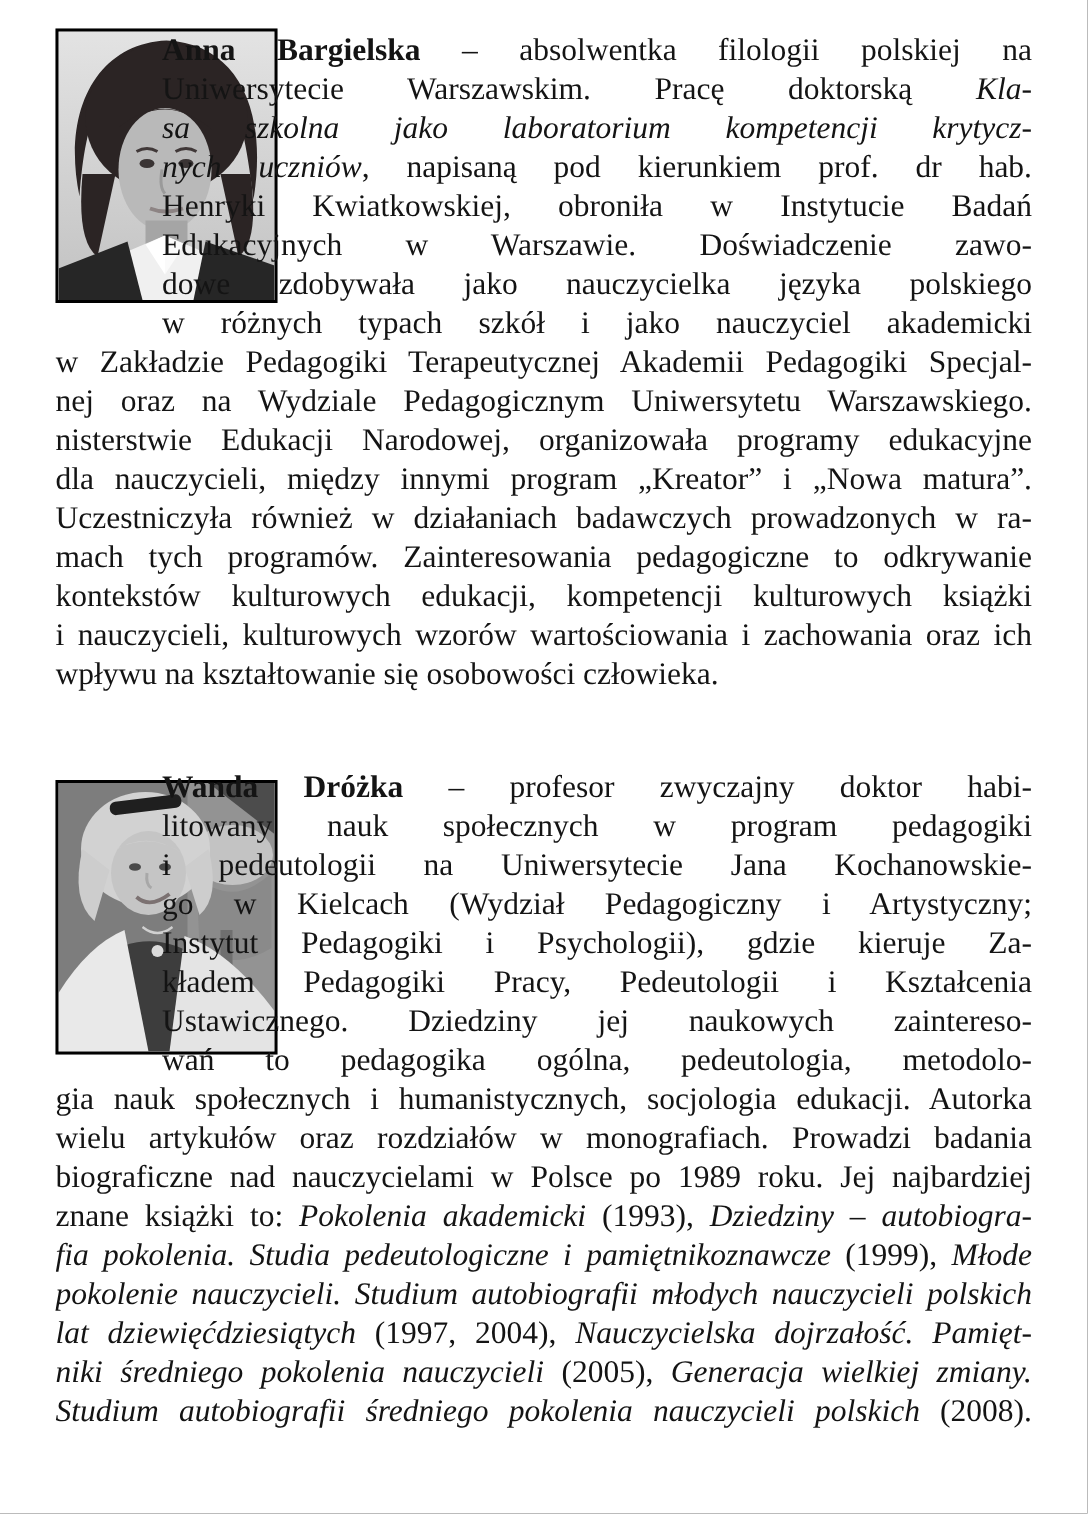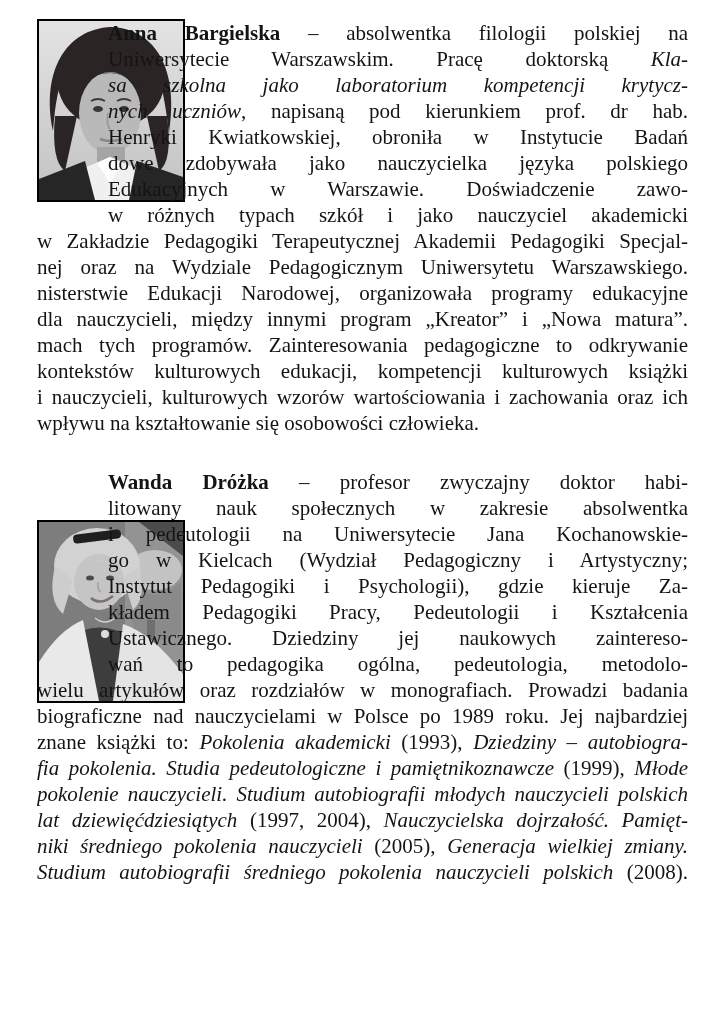--- a/index.html
+++ b/index.html
@@ -18,21 +18,21 @@
     border:2px solid #000;box-sizing:border-box;
     background:#cfcfcf;overflow:hidden;
   }
   .photo svg{display:block;width:100%;height:100%;}
   .photo-1{top:19px;}
   .photo-2{top:520px;}
   .text-block{
     position:absolute;left:37px;top:20px;width:651px;
   }
   .para{margin:0;}
-  .para + .para{margin-top:33px;}
+  .para + .para{margin-top:49px;}
   .line{
     height:26px;line-height:26px;font-size:21px;
     text-align:justify;text-align-last:justify;
     overflow:hidden;white-space:normal;
   }
   .line.ind{padding-left:71px;}
   .line.end{text-align-last:left;}
   .bold{font-weight:bold;}
   .it{font-style:italic;}
 </style>
@@ -115,41 +115,43 @@
     </svg>
   </figure>
 
   <div class="text-block">
     <div class="para" id="para-0">
         <div class="line ind"><span class="bold">Anna Bargielska</span><span> – absolwentka filologii polskiej na</span></div>
         <div class="line ind"><span>Uniwersytecie Warszawskim. Pracę doktorską </span><span class="it">Kla-</span></div>
         <div class="line ind"><span class="it">sa szkolna jako laboratorium kompetencji krytycz-</span></div>
         <div class="line ind"><span class="it">nych uczniów</span><span>, napisaną pod kierunkiem prof. dr hab.</span></div>
         <div class="line ind"><span>Henryki Kwiatkowskiej, obroniła w Instytucie Badań</span></div>
+        <div class="line ind"><span>Edukacyjnych w Warszawie. Doświadczenie zawo-</span></div>
         <div class="line ind"><span>dowe zdobywała jako nauczycielka języka polskiego</span></div>
-        <div class="line ind"><span>Edukacyjnych w Warszawie. Doświadczenie zawo-</span></div>
         <div class="line ind"><span>w różnych typach szkół i jako nauczyciel akademicki</span></div>
         <div class="line"><span>w Zakładzie Pedagogiki Terapeutycznej Akademii Pedagogiki Specjal-</span></div>
         <div class="line"><span>nej oraz na Wydziale Pedagogicznym Uniwersytetu Warszawskiego.</span></div>
         <div class="line"><span>nisterstwie Edukacji Narodowej, organizowała programy edukacyjne</span></div>
         <div class="line"><span>dla nauczycieli, między innymi program „Kreator” i „Nowa matura”.</span></div>
+        <div class="line"><span>Uczestniczyła również w działaniach badawczych prowadzonych w ra-</span></div>
         <div class="line"><span>mach tych programów. Zainteresowania pedagogiczne to odkrywanie</span></div>
         <div class="line"><span>kontekstów kulturowych edukacji, kompetencji kulturowych książki</span></div>
         <div class="line"><span>i nauczycieli, kulturowych wzorów wartościowania i zachowania oraz ich</span></div>
         <div class="line end"><span>wpływu na kształtowanie się osobowości człowieka.</span></div>
       </div>
     <div class="para" id="para-1">
         <div class="line ind"><span class="bold">Wanda Dróżka</span><span> – profesor zwyczajny doktor habi-</span></div>
-        <div class="line ind"><span>litowany nauk społecznych w zakresie absolwentka</span></div>
+        <div class="line ind"><span>litowany nauk społecznych w program pedagogiki</span></div>
         <div class="line ind"><span>i pedeutologii na Uniwersytecie Jana Kochanowskie-</span></div>
         <div class="line ind"><span>go w Kielcach (Wydział Pedagogiczny i Artystyczny;</span></div>
         <div class="line ind"><span>Instytut Pedagogiki i Psychologii), gdzie kieruje Za-</span></div>
         <div class="line ind"><span>kładem Pedagogiki Pracy, Pedeutologii i Kształcenia</span></div>
         <div class="line ind"><span>Ustawicznego. Dziedziny jej naukowych zaintereso-</span></div>
         <div class="line ind"><span>wań to pedagogika ogólna, pedeutologia, metodolo-</span></div>
+        <div class="line"><span>gia nauk społecznych i humanistycznych, socjologia edukacji. Autorka</span></div>
         <div class="line"><span>wielu artykułów oraz rozdziałów w monografiach. Prowadzi badania</span></div>
         <div class="line"><span>biograficzne nad nauczycielami w Polsce po 1989 roku. Jej najbardziej</span></div>
         <div class="line"><span>znane książki to: </span><span class="it">Pokolenia akademicki</span><span> (1993), </span><span class="it">Dziedziny – autobiogra-</span></div>
         <div class="line"><span class="it">fia pokolenia. Studia pedeutologiczne i pamiętnikoznawcze</span><span> (1999), </span><span class="it">Młode</span></div>
         <div class="line"><span class="it">pokolenie nauczycieli. Studium autobiografii młodych nauczycieli polskich</span></div>
         <div class="line"><span class="it">lat dziewięćdziesiątych</span><span> (1997, 2004), </span><span class="it">Nauczycielska dojrzałość. Pamięt-</span></div>
         <div class="line"><span class="it">niki średniego pokolenia nauczycieli</span><span> (2005), </span><span class="it">Generacja wielkiej zmiany.</span></div>
         <div class="line"><span class="it">Studium autobiografii średniego pokolenia nauczycieli polskich</span><span> (2008).</span></div>
       </div>
   </div>

